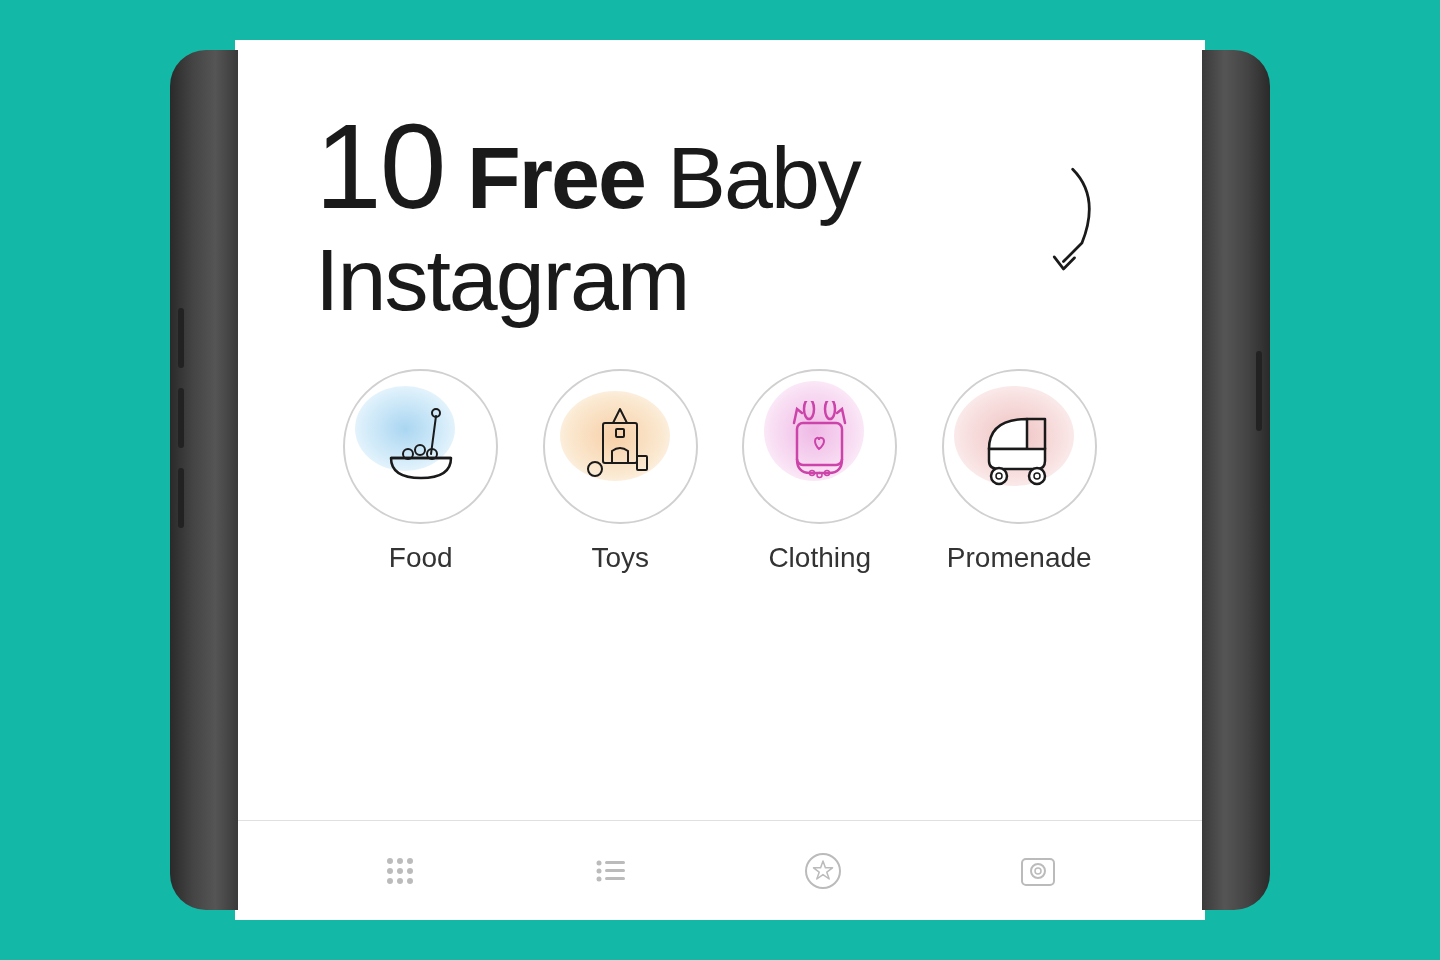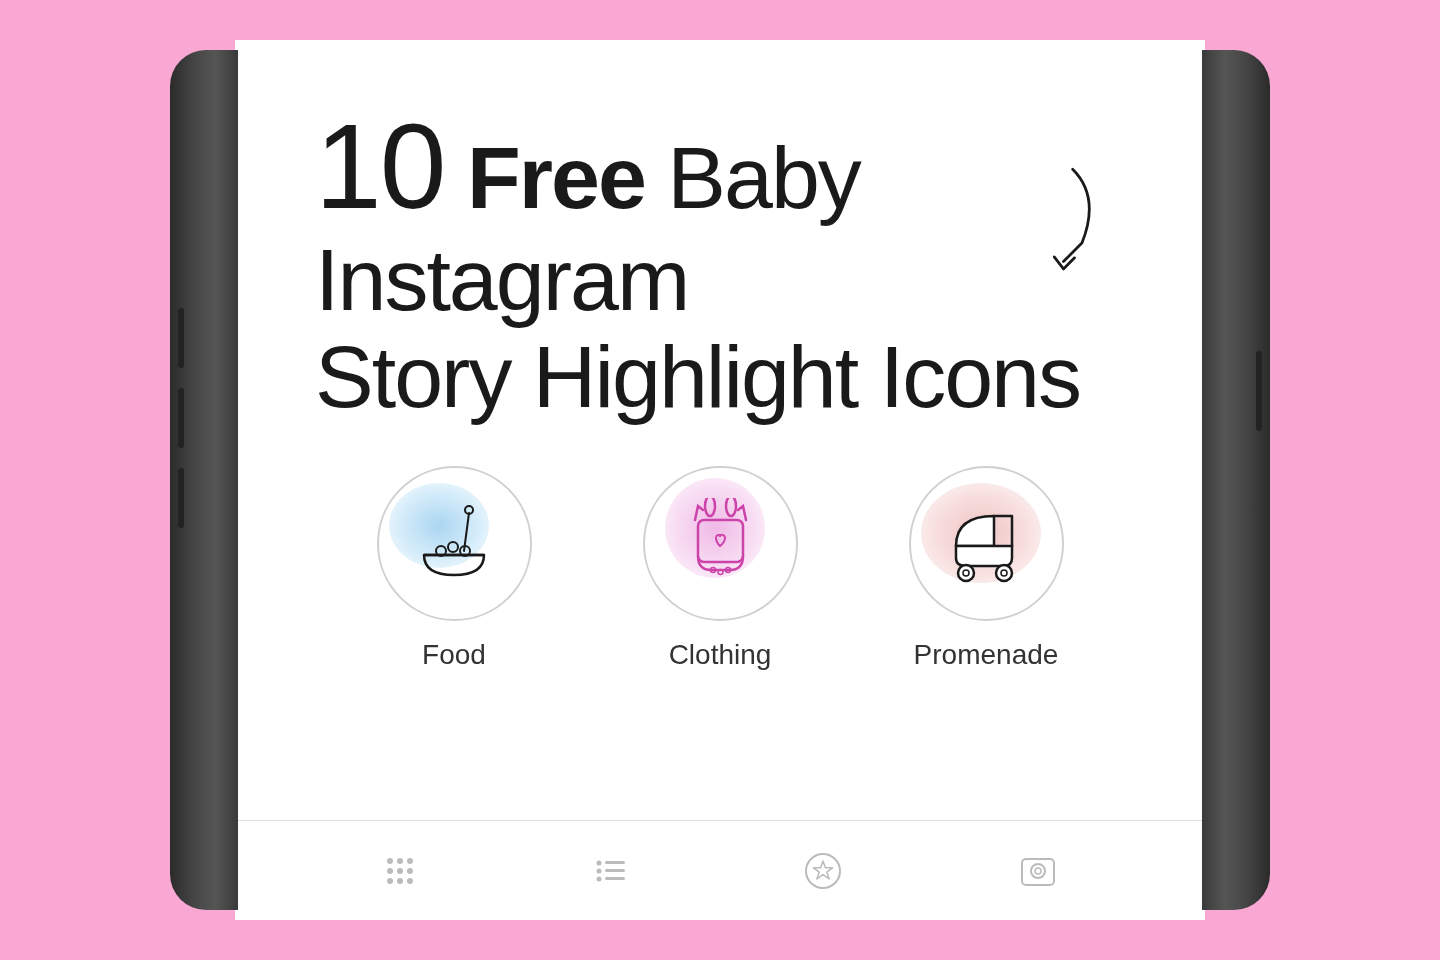--- a/index.html
+++ b/index.html
@@ -11,21 +11,21 @@
       display: flex;
       align-items: center;
       justify-content: center;
       font-family: -apple-system, 'Helvetica Neue', Arial, sans-serif;
     }
 
     .page-wrapper {
       width: 1440px;
       height: 960px;
       position: relative;
-      background: #f9a8d4;
+      background: #14b8a6;
       display: flex;
       align-items: center;
       justify-content: center;
     }
 
     
     .phone-frame {
       width: 1100px;
       height: 920px;
       position: relative;
@@ -259,21 +259,20 @@
   <div class="phone-frame">
     <div class="phone-left"></div>
     <div class="phone-screen">
       <div class="screen-content">
 
         <div class="title-area">
           <div class="main-title">
             <span class="number">10</span>
             <span class="bold">Free</span><span> Baby Instagram</span>
             <br>
-            <span>Story Highlight Icons</span>
           </div>
 
           <svg class="arrow-decoration" viewBox="0 0 120 130" fill="none" xmlns="http://www.w3.org/2000/svg">
             <path d="M 90 10 Q 120 40 100 90 L 80 110" stroke="#1a1a1a" stroke-width="3" fill="none" stroke-linecap="round"></path>
             <polyline points="70,105 80,118 92,106" stroke="#1a1a1a" stroke-width="3" fill="none" stroke-linecap="round" stroke-linejoin="round"></polyline>
           </svg>
         </div>
 
         <div class="icons-row">
 
@@ -289,20 +288,39 @@
                 <circle cx="60" cy="7" r="4" stroke="#1a1a1a" stroke-width="2" fill="none"></circle>
 
                 <circle cx="32" cy="48" r="5" stroke="#1a1a1a" stroke-width="2" fill="none"></circle>
                 <circle cx="44" cy="44" r="5" stroke="#1a1a1a" stroke-width="2" fill="none"></circle>
                 <circle cx="56" cy="48" r="5" stroke="#1a1a1a" stroke-width="2" fill="none"></circle>
               </svg>
             </div>
             <span class="icon-label">Food</span>
           </div>
 
+          <div class="icon-item">
+            <div class="icon-circle">
+              <div class="blob-orange"></div>
+              <svg class="icon-svg" width="90" height="90" viewBox="0 0 90 90" fill="none" xmlns="http://www.w3.org/2000/svg">
+
+                <polygon points="45,8 38,22 52,22" stroke="#1a1a1a" stroke-width="2" fill="none" stroke-linejoin="round"></polygon>
+
+                <rect x="28" y="22" width="34" height="40" rx="2" stroke="#1a1a1a" stroke-width="2" fill="none"></rect>
+
+                <path d="M37 62 L37 50 Q45 44 53 50 L53 62" stroke="#1a1a1a" stroke-width="2" fill="none"></path>
+
+                <rect x="41" y="28" width="8" height="8" rx="1" stroke="#1a1a1a" stroke-width="2" fill="none"></rect>
+
+                <circle cx="20" cy="68" r="7" stroke="#1a1a1a" stroke-width="2" fill="none"></circle>
+                <rect x="62" y="55" width="10" height="14" rx="1" stroke="#1a1a1a" stroke-width="2" fill="none"></rect>
+              </svg>
+            </div>
+            <span class="icon-label">Toys</span>
+          </div>
 
           <div class="icon-item">
             <div class="icon-circle">
               <div class="blob-pink"></div>
               <svg class="icon-svg" width="75" height="90" viewBox="0 0 75 90" fill="none" xmlns="http://www.w3.org/2000/svg">
 
                 <path d="M20 12 L15 8 L12 22" stroke="#cc44aa" stroke-width="2.5" fill="none" stroke-linecap="round"></path>
                 <path d="M55 12 L60 8 L63 22" stroke="#cc44aa" stroke-width="2.5" fill="none" stroke-linecap="round"></path>
 
                 <ellipse cx="27" cy="8" rx="5" ry="10" stroke="#cc44aa" stroke-width="2.5" fill="none"></ellipse>

